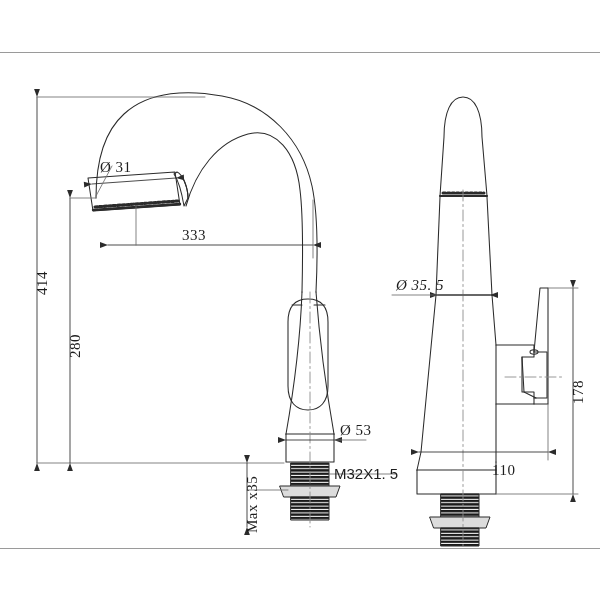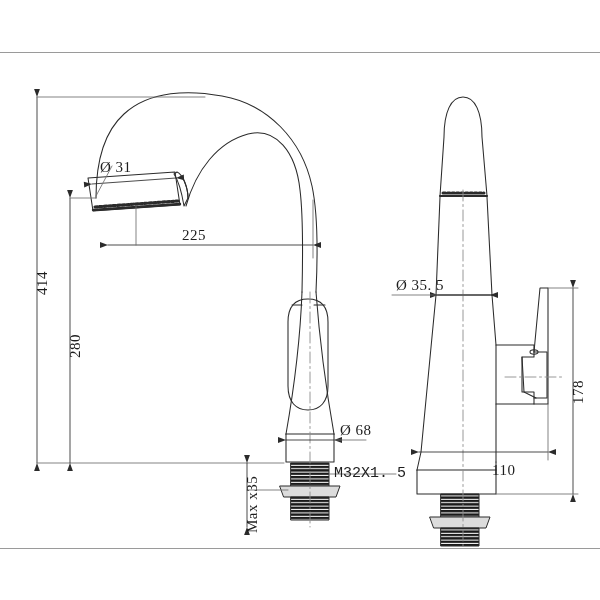--- a/index.html
+++ b/index.html
@@ -42,21 +42,21 @@
     color: #1d1d1d;
     white-space: nowrap;
     letter-spacing: 0.5px;
     line-height: 1;
   }
   .dim-label.vertical {
     transform-origin: 0 0;
     transform: rotate(-90deg);
   }
   .dim-label.mono {
-    font-family: Liberation Mono, monospace;
+    font-family: Liberation Sans, sans-serif;
     letter-spacing: 0px;
   }
 </style>
 </head>
 <body>
 
 <div id="sheet">
 
   <div class="frame-rule" id="frame-rule-top"></div>
   <div class="frame-rule" id="frame-rule-bottom"></div>
@@ -181,29 +181,29 @@
         <line x1="548" y1="404" x2="548" y2="460"></line>
 
       </g>
     </g>
   </svg>
 
   <div class="dim-label vertical" style="left:35px; top:295px;">414</div>
 
   <div class="dim-label vertical" style="left:68px; top:358px;">280</div>
 
-  <div class="dim-label" style="left:182px; top:228px;">225</div>
+  <div class="dim-label" style="left:182px; top:228px;">333</div>
 
   <div class="dim-label" style="left:100px; top:160px;">Ø 31</div>
 
-  <div class="dim-label" style="left:340px; top:423px;">Ø 68</div>
+  <div class="dim-label" style="left:340px; top:423px;">Ø 53</div>
 
   <div class="dim-label mono" style="left:334px; top:466px;">M32X1. 5</div>
 
   <div class="dim-label vertical" style="left:245px; top:533px;">Max x35</div>
 
-  <div class="dim-label" style="left:396px; top:278px;">Ø 35. 5</div>
+  <div class="dim-label" style="left:396px; top:278px;font-style:italic;">Ø 35. 5</div>
 
   <div class="dim-label vertical" style="left:571px; top:404px;">178</div>
 
   <div class="dim-label" style="left:492px; top:428px;margin-top:35px;">110</div>
 
 </div>
 
 </body></html>

